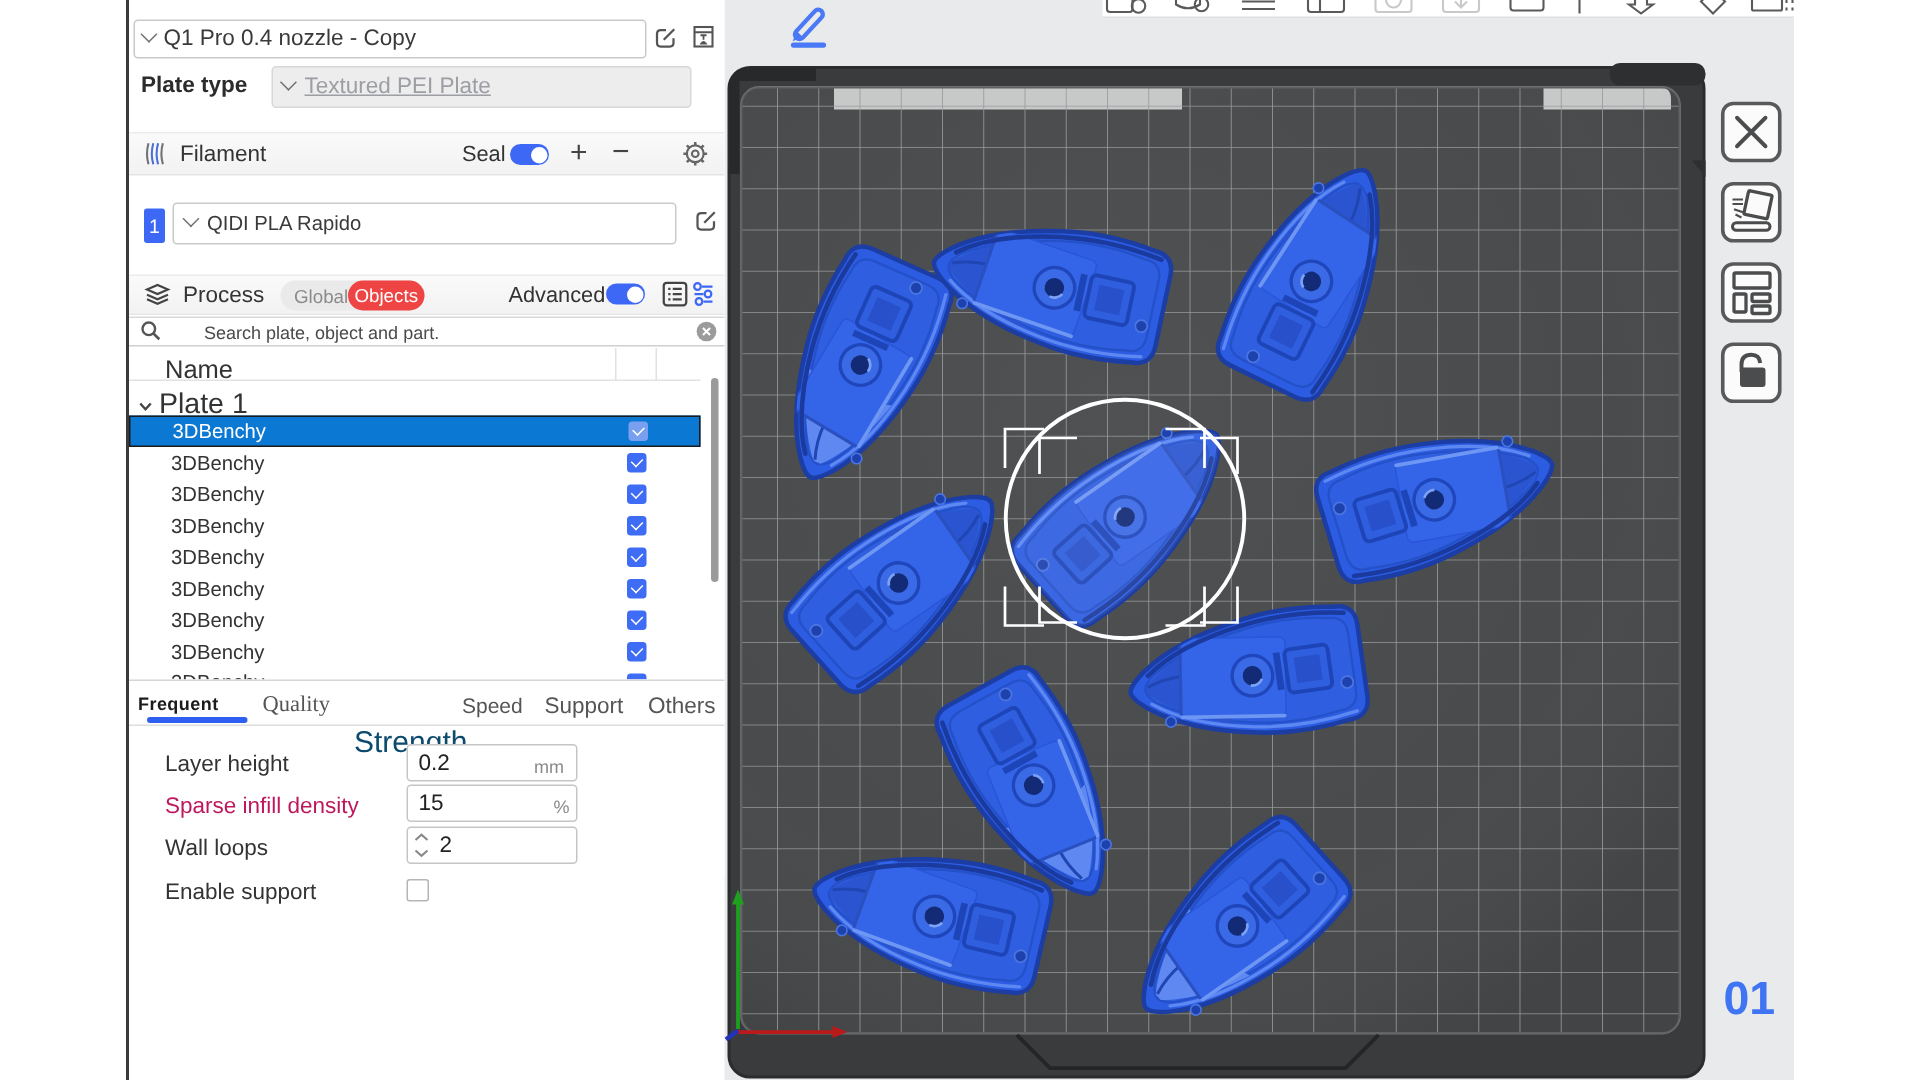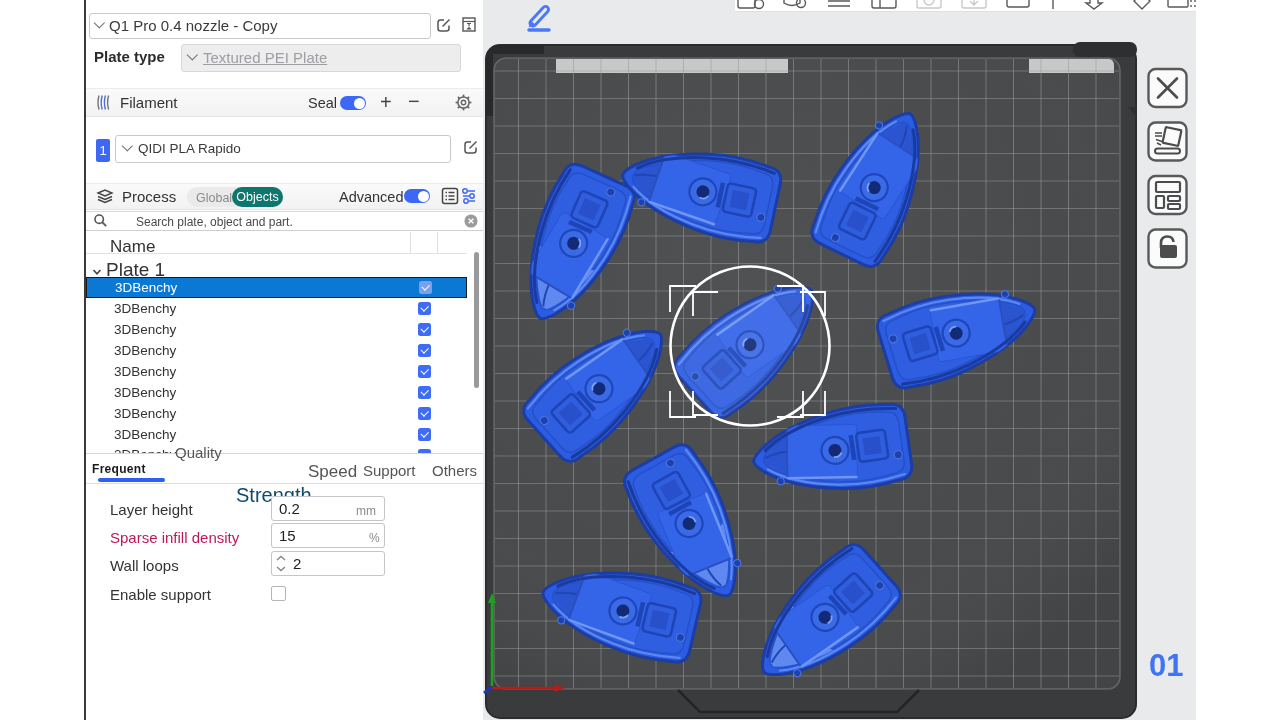--- a/index.html
+++ b/index.html
@@ -230,21 +230,21 @@
 
   <div class="secbar" style="top:183px;height:27px;"></div>
   <svg class="abs" style="left:10px;top:187px" width="18" height="18" viewBox="0 0 18 18">
     <path d="M2 6 L9 3 L16 6 L9 9 Z" fill="none" stroke="#444" stroke-width="1.4"></path>
     <path d="M2 9.5 L9 12.5 L16 9.5" fill="none" stroke="#444" stroke-width="1.4"></path>
     <path d="M2 12.5 L9 15.5 L16 12.5" fill="none" stroke="#444" stroke-width="1.4"></path>
   </svg>
   <div class="abs" style="left:36px;top:188px;font-size:15px;color:#333;">Process</div>
   <div class="abs" style="left:101px;top:187px;width:96px;height:20px;background:#eaeaeb;border-radius:10px;"></div>
   <div class="abs" style="left:110px;top:191px;font-size:12.5px;color:#8a8a8a;">Global</div>
-  <div class="abs" style="left:146px;top:187px;width:51px;height:20px;background:#0f766e;border-radius:10px;color:#fff;font-size:12.5px;text-align:center;line-height:20px;">Objects</div>
+  <div class="abs" style="left:146px;top:187px;width:51px;height:20px;background:#ef4444;border-radius:10px;color:#fff;font-size:12.5px;text-align:center;line-height:20px;">Objects</div>
   <div class="abs" style="left:253px;top:189px;font-size:14.5px;color:#333;">Advanced</div>
   <div class="toggle" style="left:318px;top:189px;"></div>
   <svg class="abs" style="left:355px;top:187px" width="18" height="18" viewBox="0 0 18 18">
     <rect x="1.5" y="1.5" width="15" height="15" rx="2" fill="none" stroke="#444" stroke-width="1.5"></rect>
     <line x1="4.5" y1="5.5" x2="6" y2="5.5" stroke="#444" stroke-width="1.5"></line>
     <line x1="7.5" y1="5.5" x2="13.5" y2="5.5" stroke="#444" stroke-width="1.5"></line>
     <line x1="4.5" y1="9" x2="6" y2="9" stroke="#444" stroke-width="1.5"></line>
     <line x1="7.5" y1="9" x2="13.5" y2="9" stroke="#444" stroke-width="1.5"></line>
     <line x1="4.5" y1="12.5" x2="6" y2="12.5" stroke="#444" stroke-width="1.5"></line>
     <line x1="7.5" y1="12.5" x2="13.5" y2="12.5" stroke="#444" stroke-width="1.5"></line>
@@ -315,23 +315,23 @@
       </div>
       <div class="row3d" style="top:445px;height:8px;overflow:hidden;">
         <span style="position:absolute;left:28px;top:2px;">3DBenchy</span>
         <span class="cbx"></span>
       </div>
     </div>
   <div class="abs" style="left:388px;top:252px;width:5px;height:136px;background:#9a9a9a;border-radius:2.5px;"></div>
 
   <div class="abs" style="left:0;top:453px;width:397px;height:31px;border-top:1px solid #d6d6d6;border-bottom:1px solid #dedede;background:#fff;"></div>
   <div class="abs" style="left:6px;top:462px;font-size:12px;font-weight:bold;color:#1b1b1b;letter-spacing:.3px;">Frequent</div>
-  <div class="abs" style="left:89px;top:444px;font-size:15px;color:#555;">Quality</div>
+  <div class="abs" style="left:89px;top:462px;font-size:15px;color:#555;font-family:Liberation Serif, serif;">Quality</div>
   <div class="abs" style="left:150px;top:484px;font-size:20px;color:#0c4a6e;">Strength</div>
-  <div class="abs" style="left:222px;top:462px;font-size:17px;color:#555;">Speed</div>
+  <div class="abs" style="left:222px;top:462px;font-size:14px;color:#555;">Speed</div>
   <div class="abs" style="left:277px;top:462px;font-size:15px;color:#555;">Support</div>
   <div class="abs" style="left:346px;top:462px;font-size:15px;color:#555;">Others</div>
   <div class="abs" style="left:12px;top:478px;width:67px;height:3.5px;background:#2e5ff0;border-radius:2px;"></div>
 
   <div class="abs" style="left:24px;top:501px;font-size:15px;color:#333;">Layer height</div>
   <div class="abs" style="left:24px;top:529px;font-size:15px;color:#be185d;">Sparse infill density</div>
   <div class="abs" style="left:24px;top:557px;font-size:15px;color:#333;">Wall loops</div>
   <div class="abs" style="left:24px;top:586px;font-size:15px;color:#333;">Enable support</div>
   <div class="combo" style="left:185px;top:496px;width:114px;height:25px;border-color:#c5c5c5;"></div>
   <div class="abs" style="left:193px;top:500px;font-size:15px;color:#222;">0.2</div>

